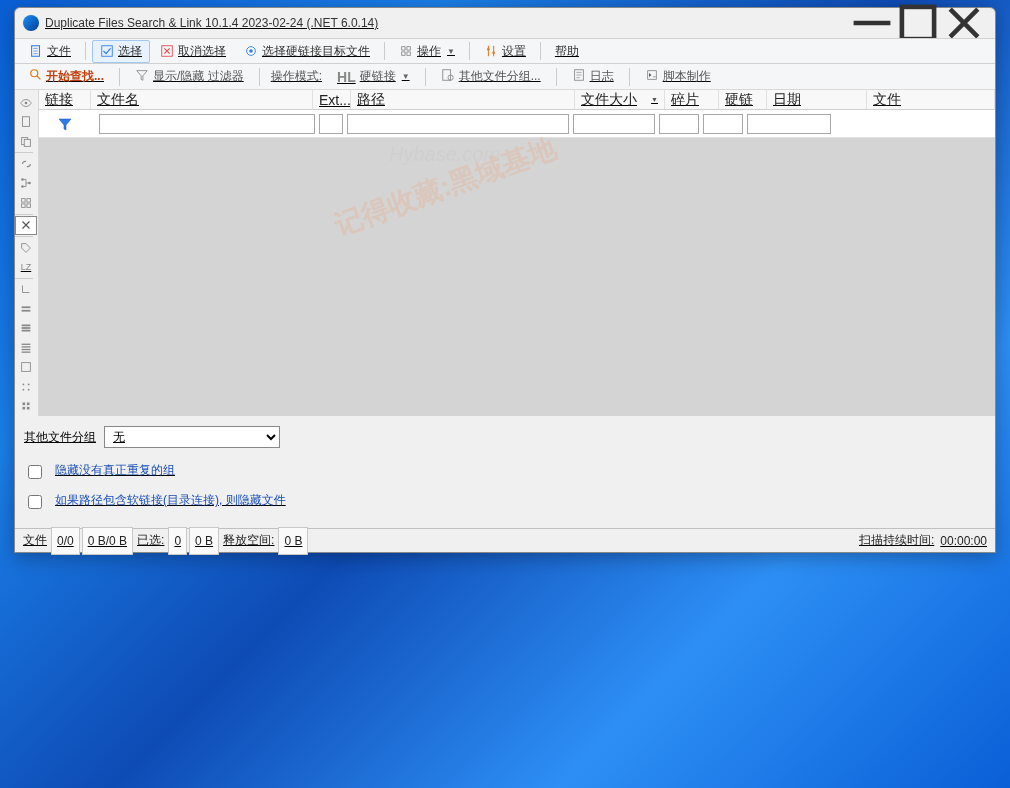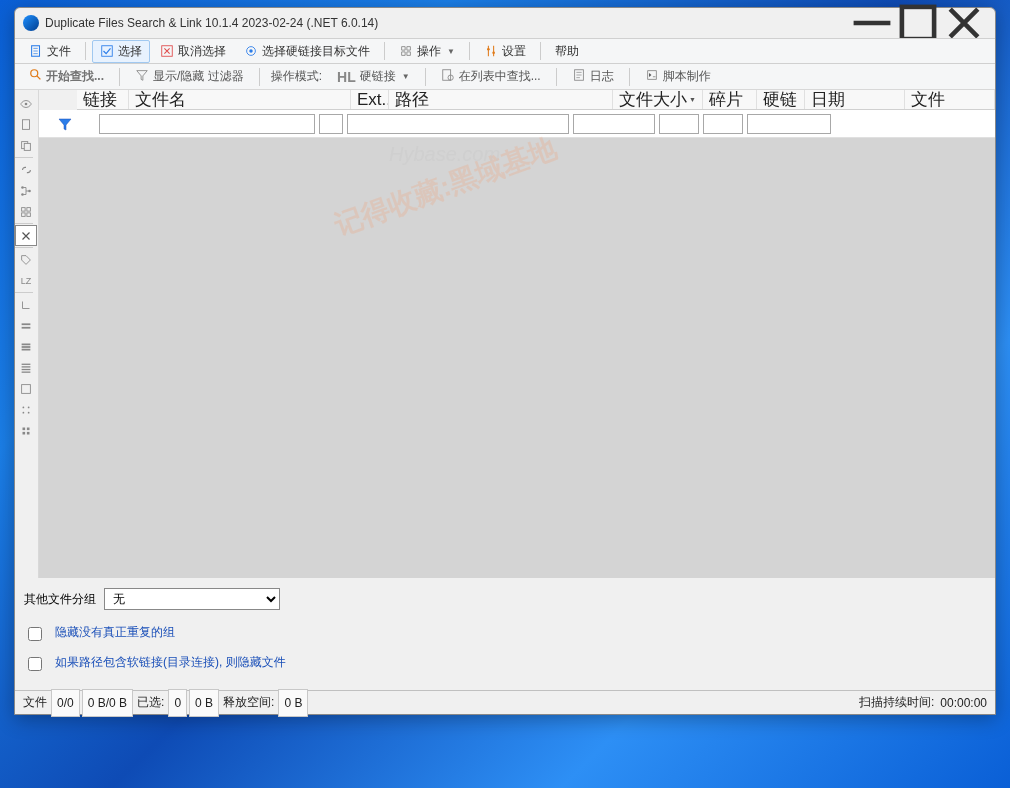--- a/index.html
+++ b/index.html
@@ -1,37 +1,37 @@
 <!DOCTYPE html>
 <html><head>
 <meta charset="utf-8">
 <style>
 * { box-sizing: border-box; font-family: "Microsoft YaHei", "Segoe UI", sans-serif; }
 body { margin: 0; padding: 0; width: 1010px; height: 788px; overflow: hidden; background: linear-gradient(135deg, #0a5fd6 0%, #1b7fe8 25%, #0e4bb5 50%, #2d8ff5 75%, #0a5fd6 100%); }
-.window { position: absolute; top: 7px; left: 14px; width: 982px; height: 708px; background: #f0f0f0; border: 1px solid #888; border-radius: 6px 6px 0 0; box-shadow: 0 4px 20px rgba(0,0,0,0.3); display: flex; flex-direction: column; }
+.window { position: absolute; top: 7px; left: 14px; width: 982px; height: 546px; background: #f0f0f0; border: 1px solid #888; border-radius: 6px 6px 0 0; box-shadow: 0 4px 20px rgba(0,0,0,0.3); display: flex; flex-direction: column; text-decoration: underline; }
 .titlebar { height: 30px; display: flex; align-items: center; padding: 0 8px; font-size: 12px; color: #333; }
 .titlebar .app-icon { width: 16px; height: 16px; border-radius: 50%; background: linear-gradient(135deg, #1e90ff, #003d8f); margin-right: 6px; }
 .titlebar .title { flex: 1; }
 .titlebar .win-btn { width: 46px; height: 30px; display: flex; align-items: center; justify-content: center; color: #555; font-size: 12px; }
 .menubar { height: 26px; background: #f5f6f7; border-top: 1px solid #d0d0d0; border-bottom: 1px solid #d0d0d0; display: flex; align-items: center; padding: 0 6px; font-size: 12px; gap: 2px; }
 .menu-item { padding: 3px 8px; display: flex; align-items: center; gap: 4px; border-radius: 2px; color: #333; }
 .menu-item.active { border: 1px solid #a0c8f0; background: #e8f2fe; padding: 2px 7px; }
 .menu-item .micon { width: 14px; height: 14px; }
 .menu-sep { width: 1px; height: 18px; background: #ccc; margin: 0 4px; }
 .tri { font-size: 8px; color: #666; margin-left: 2px; }
 .toolbar { height: 26px; background: #f5f6f7; border-bottom: 1px solid #d8d8d8; display: flex; align-items: center; padding: 0 6px; font-size: 12px; gap: 3px; }
 .tool-btn { padding: 3px 7px; display: flex; align-items: center; gap: 4px; color: #555; border: 1px solid transparent; border-radius: 2px; }
 .tool-label { color: #555; padding: 0 4px; }
 .content { flex: 1; display: flex; min-height: 0; }
 .sidebar { width: 24px; background: #f0f0f0; border-right: 1px solid #d8d8d8; display: flex; flex-direction: column; align-items: flex-start; padding-top: 3px; gap: 0; }
 .side-btn { width: 22px; height: 21px; display: flex; align-items: center; justify-content: center; color: #888; font-size: 13px; border: 1px solid transparent; }
 .side-btn.sel { border: 1px solid #888; background: #fff; }
 .side-sep { width: 18px; height: 1px; background: #ccc; margin: 1px 0; }
 .grid-wrap { flex: 1; display: flex; flex-direction: column; }
-.grid-header { height: 20px; background: #f8f8f8; display: flex; border-bottom: 1px solid #d0d0d0; font-size: 17px; margin-left: 38px; }
+.grid-header { height: 20px; background: #f8f8f8; display: flex; border-bottom: 1px solid #d0d0d0; font-size: 14px; }
 .gh-cell { border-right: 1px solid #e0e0e0; padding: 2px 6px; color: #222; display: flex; align-items: center; white-space: nowrap; overflow: hidden; }
 .gh-cell.sort::after { content: '▼'; font-size: 7px; color: #555; margin-left: auto; }
 .filter-row { height: 28px; background: #fff; display: flex; align-items: center; padding: 3px 0; border-bottom: 1px solid #e0e0e0; }
 .filter-icon { width: 52px; display: flex; justify-content: center; }
 .filter-input { height: 20px; border: 1px solid #a8a8a8; background: #fff; margin-right: 4px; }
 .filter-row .f1 { width: 216px; margin-left: 8px; }
 .filter-row .f2 { width: 24px; }
 .filter-row .f3 { width: 222px; }
 .filter-row .f4 { width: 82px; }
 .filter-row .f5 { width: 40px; }
@@ -44,21 +44,21 @@
 .group-row { display: flex; align-items: center; gap: 8px; margin-bottom: 14px; color: #000; }
 .group-select { width: 176px; height: 22px; border: 1px solid #888; background: #fff; font-size: 12px; padding: 0 4px; }
 .check-row { display: flex; align-items: flex-start; gap: 10px; margin-bottom: 10px; color: #1a4fb8; }
 .check-row input { width: 14px; height: 14px; }
 .statusbar { height: 24px; border-top: 1px solid #c0c0c0; background: #f0f0f0; display: flex; align-items: center; font-size: 12px; padding: 0 6px; gap: 2px; }
 .status-cell { border: 1px solid #c8c8c8; background: #fafafa; padding: 13px 5px; height: 18px; display: flex; align-items: center; color: #222; }
 .status-label { color: #222; padding: 0 2px; }
 .status-spacer { flex: 1; }
 .micon svg, .side-btn svg { width: 14px; height: 14px; }
 .c-gray { color: #888; }
-.start-search { display: flex; align-items: center; gap: 3px; font-weight: bold; color: #737373; }
+.start-search { display: flex; align-items: center; gap: 3px; font-weight: bold; color: #c2410c; }
 </style>
 </head>
 <body>
 
 <div class="window">
 
   <div class="titlebar">
     <div class="app-icon"></div>
     <div class="title">Duplicate Files Search &amp; Link 10.1.4 2023-02-24 (.NET 6.0.14)</div>
     <div class="win-btn">
@@ -152,21 +152,21 @@
       <span class="micon c-gray" style="font-size:14px;font-weight:bold;">HL</span>
       <span>硬链接</span>
       <span class="tri">▼</span>
     </div>
     <div class="menu-sep"></div>
     <div class="tool-btn">
       <span class="micon"><svg viewBox="0 0 16 16">
             <rect x="2" y="2" width="9" height="12" fill="none" stroke="#888" stroke-width="1"></rect>
             <circle cx="11" cy="11" r="3" fill="none" stroke="#888" stroke-width="1"></circle>
           </svg></span>
-      <span>在列表中查找...</span>
+      <span>其他文件分组...</span>
     </div>
     <div class="menu-sep"></div>
     <div class="tool-btn">
       <span class="micon"><svg viewBox="0 0 16 16">
             <rect x="3" y="2" width="10" height="12" fill="none" stroke="#888" stroke-width="1"></rect>
             <path d="M5 5h6M5 8h6M5 11h4" stroke="#888" stroke-width="0.8"></path>
           </svg></span>
       <span>日志</span>
     </div>
     <div class="menu-sep"></div>

